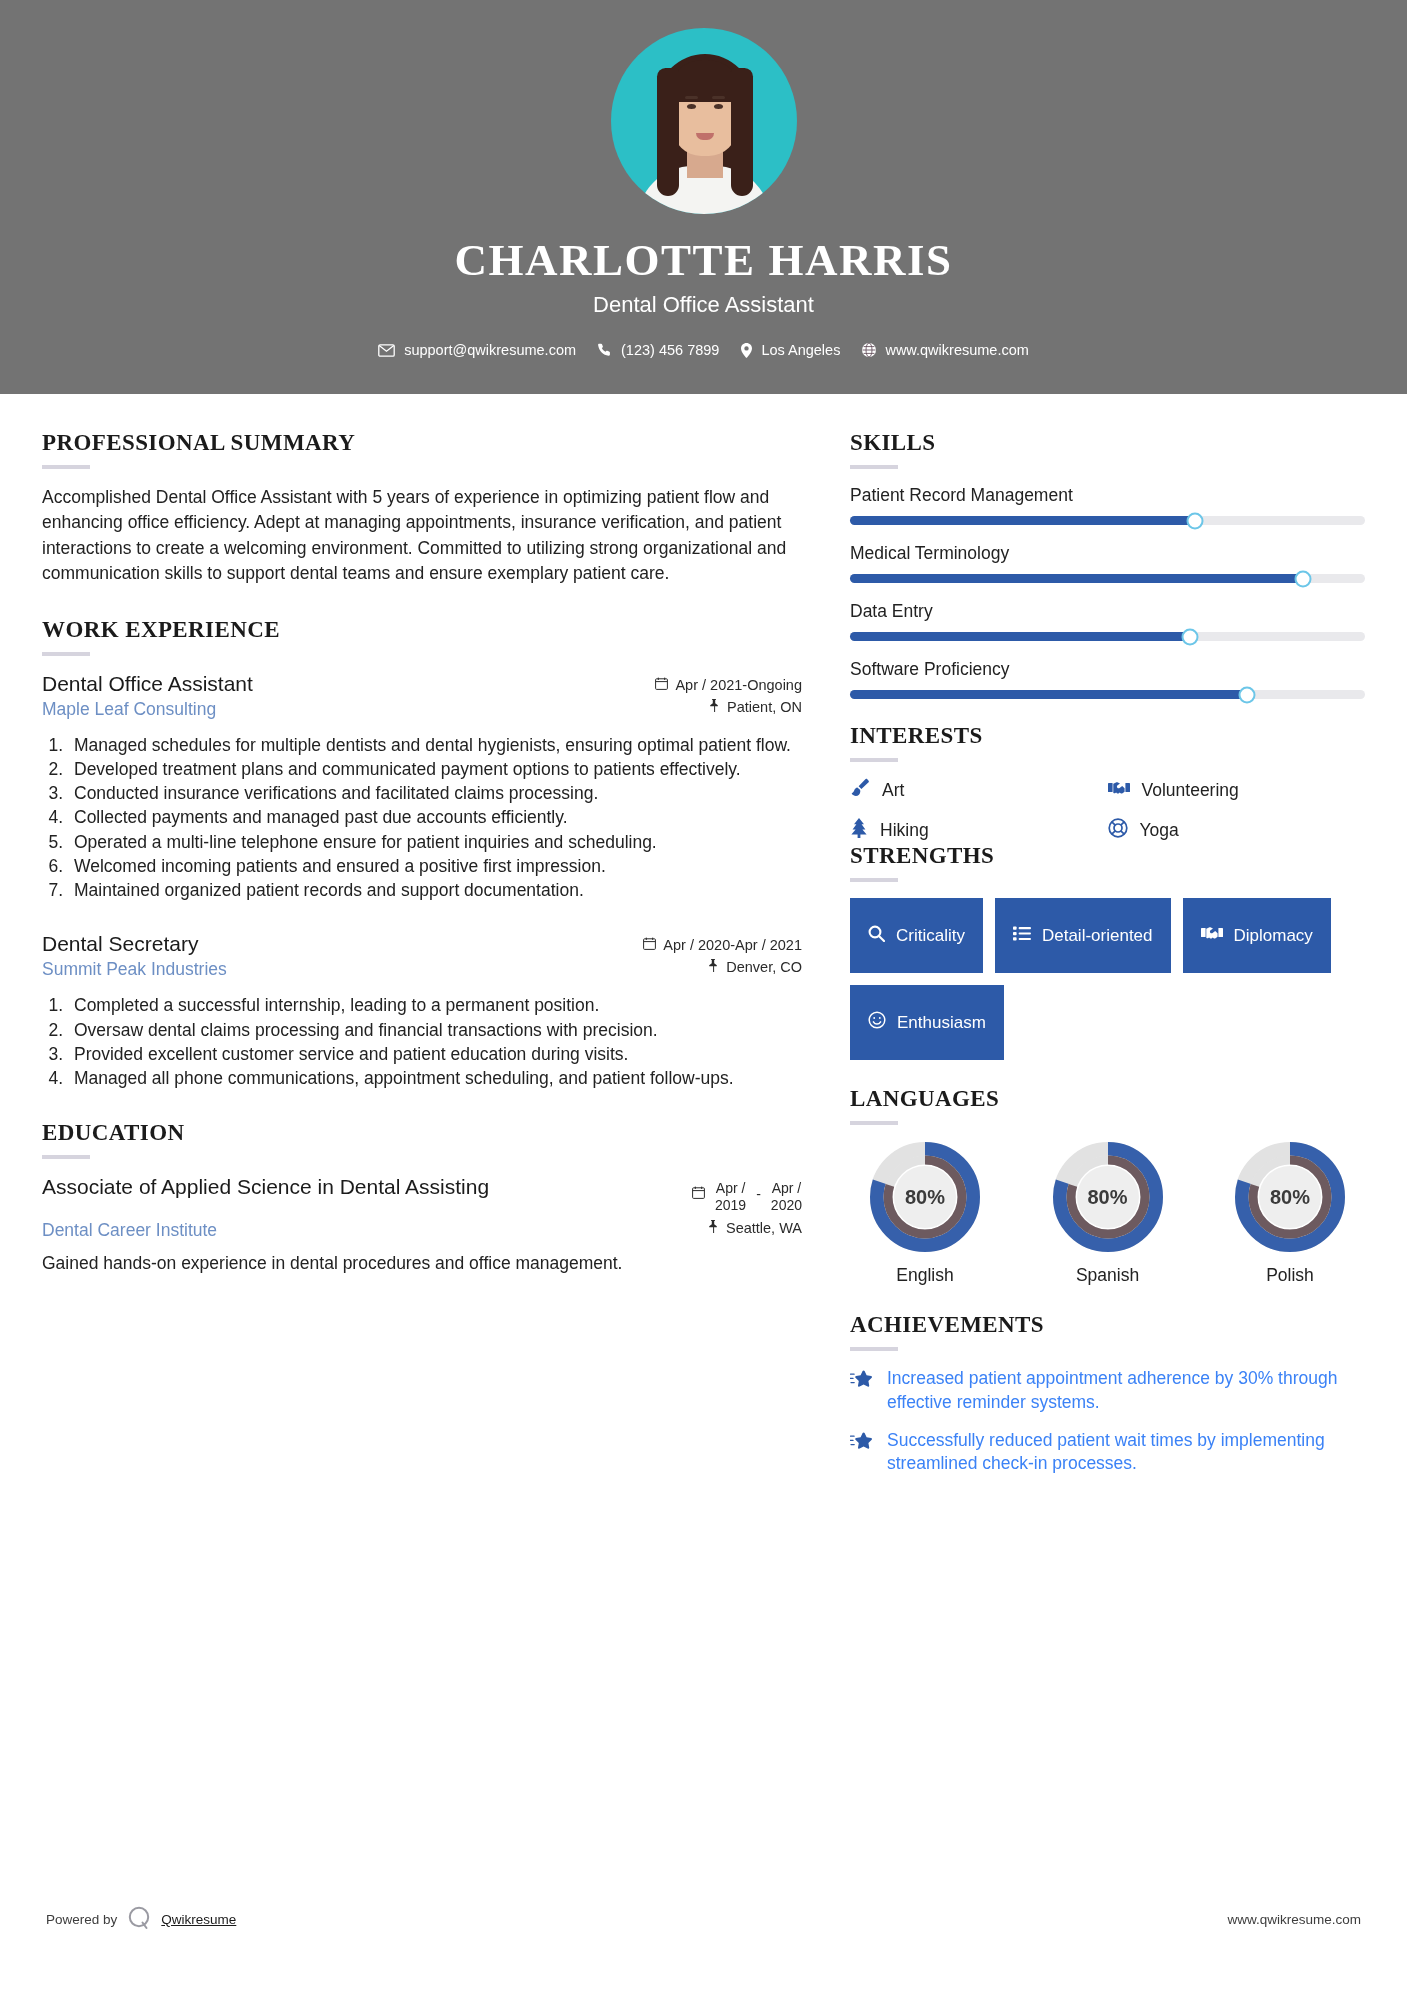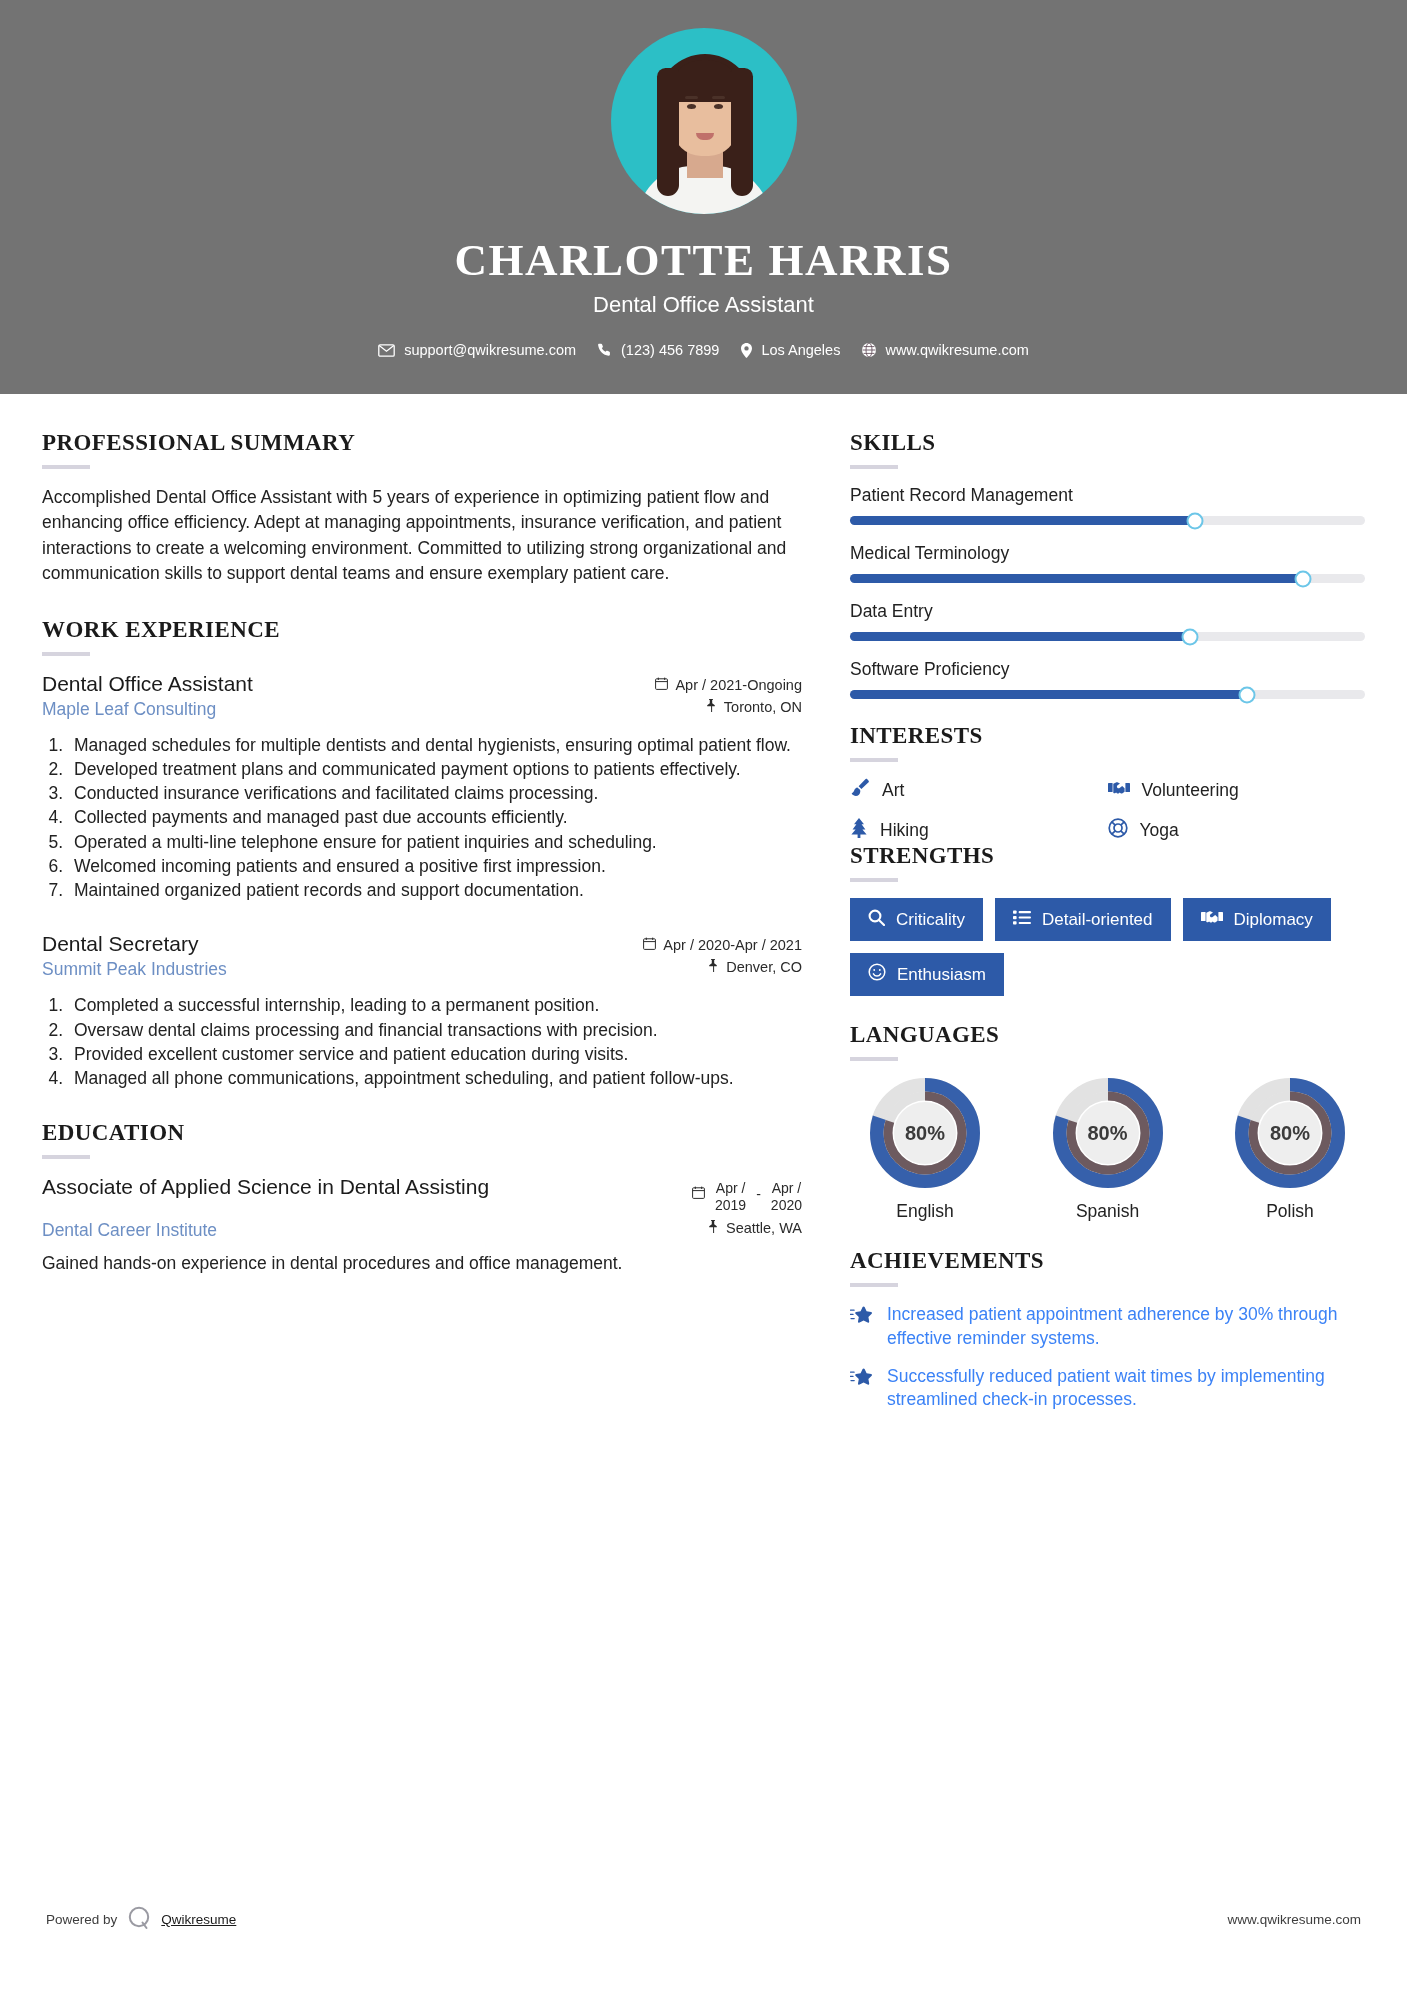--- a/index.html
+++ b/index.html
@@ -217,21 +217,21 @@
   .interest {
     display: flex; align-items: center; gap: 12px;
     font-size: 17.5px; color: #222;
   }
 
   .strengths-wrap { display: flex; flex-wrap: wrap; gap: 12px; margin-top: 4px; }
   .chip {
     background: #2d5aa8;
     color: #ffffff;
     font-size: 17px;
-    padding: 10px 18px;
+    padding: 26px 18px;
     display: flex; align-items: center; gap: 11px;
     white-space: nowrap;
   }
 
   .langs { display: flex; justify-content: space-between; margin-top: 8px; }
   .lang { width: 150px; text-align: center; }
   .lang-label { margin-top: 12px; font-size: 17.5px; color: #222; }
   .donut-pct {
     position: absolute; inset: 0;
     display: flex; align-items: center; justify-content: center;
@@ -359,21 +359,21 @@
             </div>
           </div>
           <div class="entry-sub">
             <div class="entry-org">Maple Leaf Consulting</div>
             <div class="entry-loc">
               <span>
                 <svg width="11" height="13" viewBox="0 0 11 13" fill="#2b2b2b">
                   <path d="M4.1 0h2.8v1.1h-.7v3.1l2.6 2.1v1H6.1V13h-1V7.3H1.2v-1l2.6-2.1V1.1h-.7V0z"></path>
                 </svg>
               </span>
-              <span>Toronto, ON</span>
+              <span>Patient, ON</span>
             </div>
           </div>
           <ol class="bullets">
             <li>Managed schedules for multiple dentists and dental hygienists, ensuring optimal patient flow.</li>
             <li>Developed treatment plans and communicated payment options to patients effectively.</li>
             <li>Conducted insurance verifications and facilitated claims processing.</li>
             <li>Collected payments and managed past due accounts efficiently.</li>
             <li>Operated a multi-line telephone ensure for patient inquiries and scheduling.</li>
             <li>Welcomed incoming patients and ensured a positive first impression.</li>
             <li>Maintained organized patient records and support documentation.</li>

